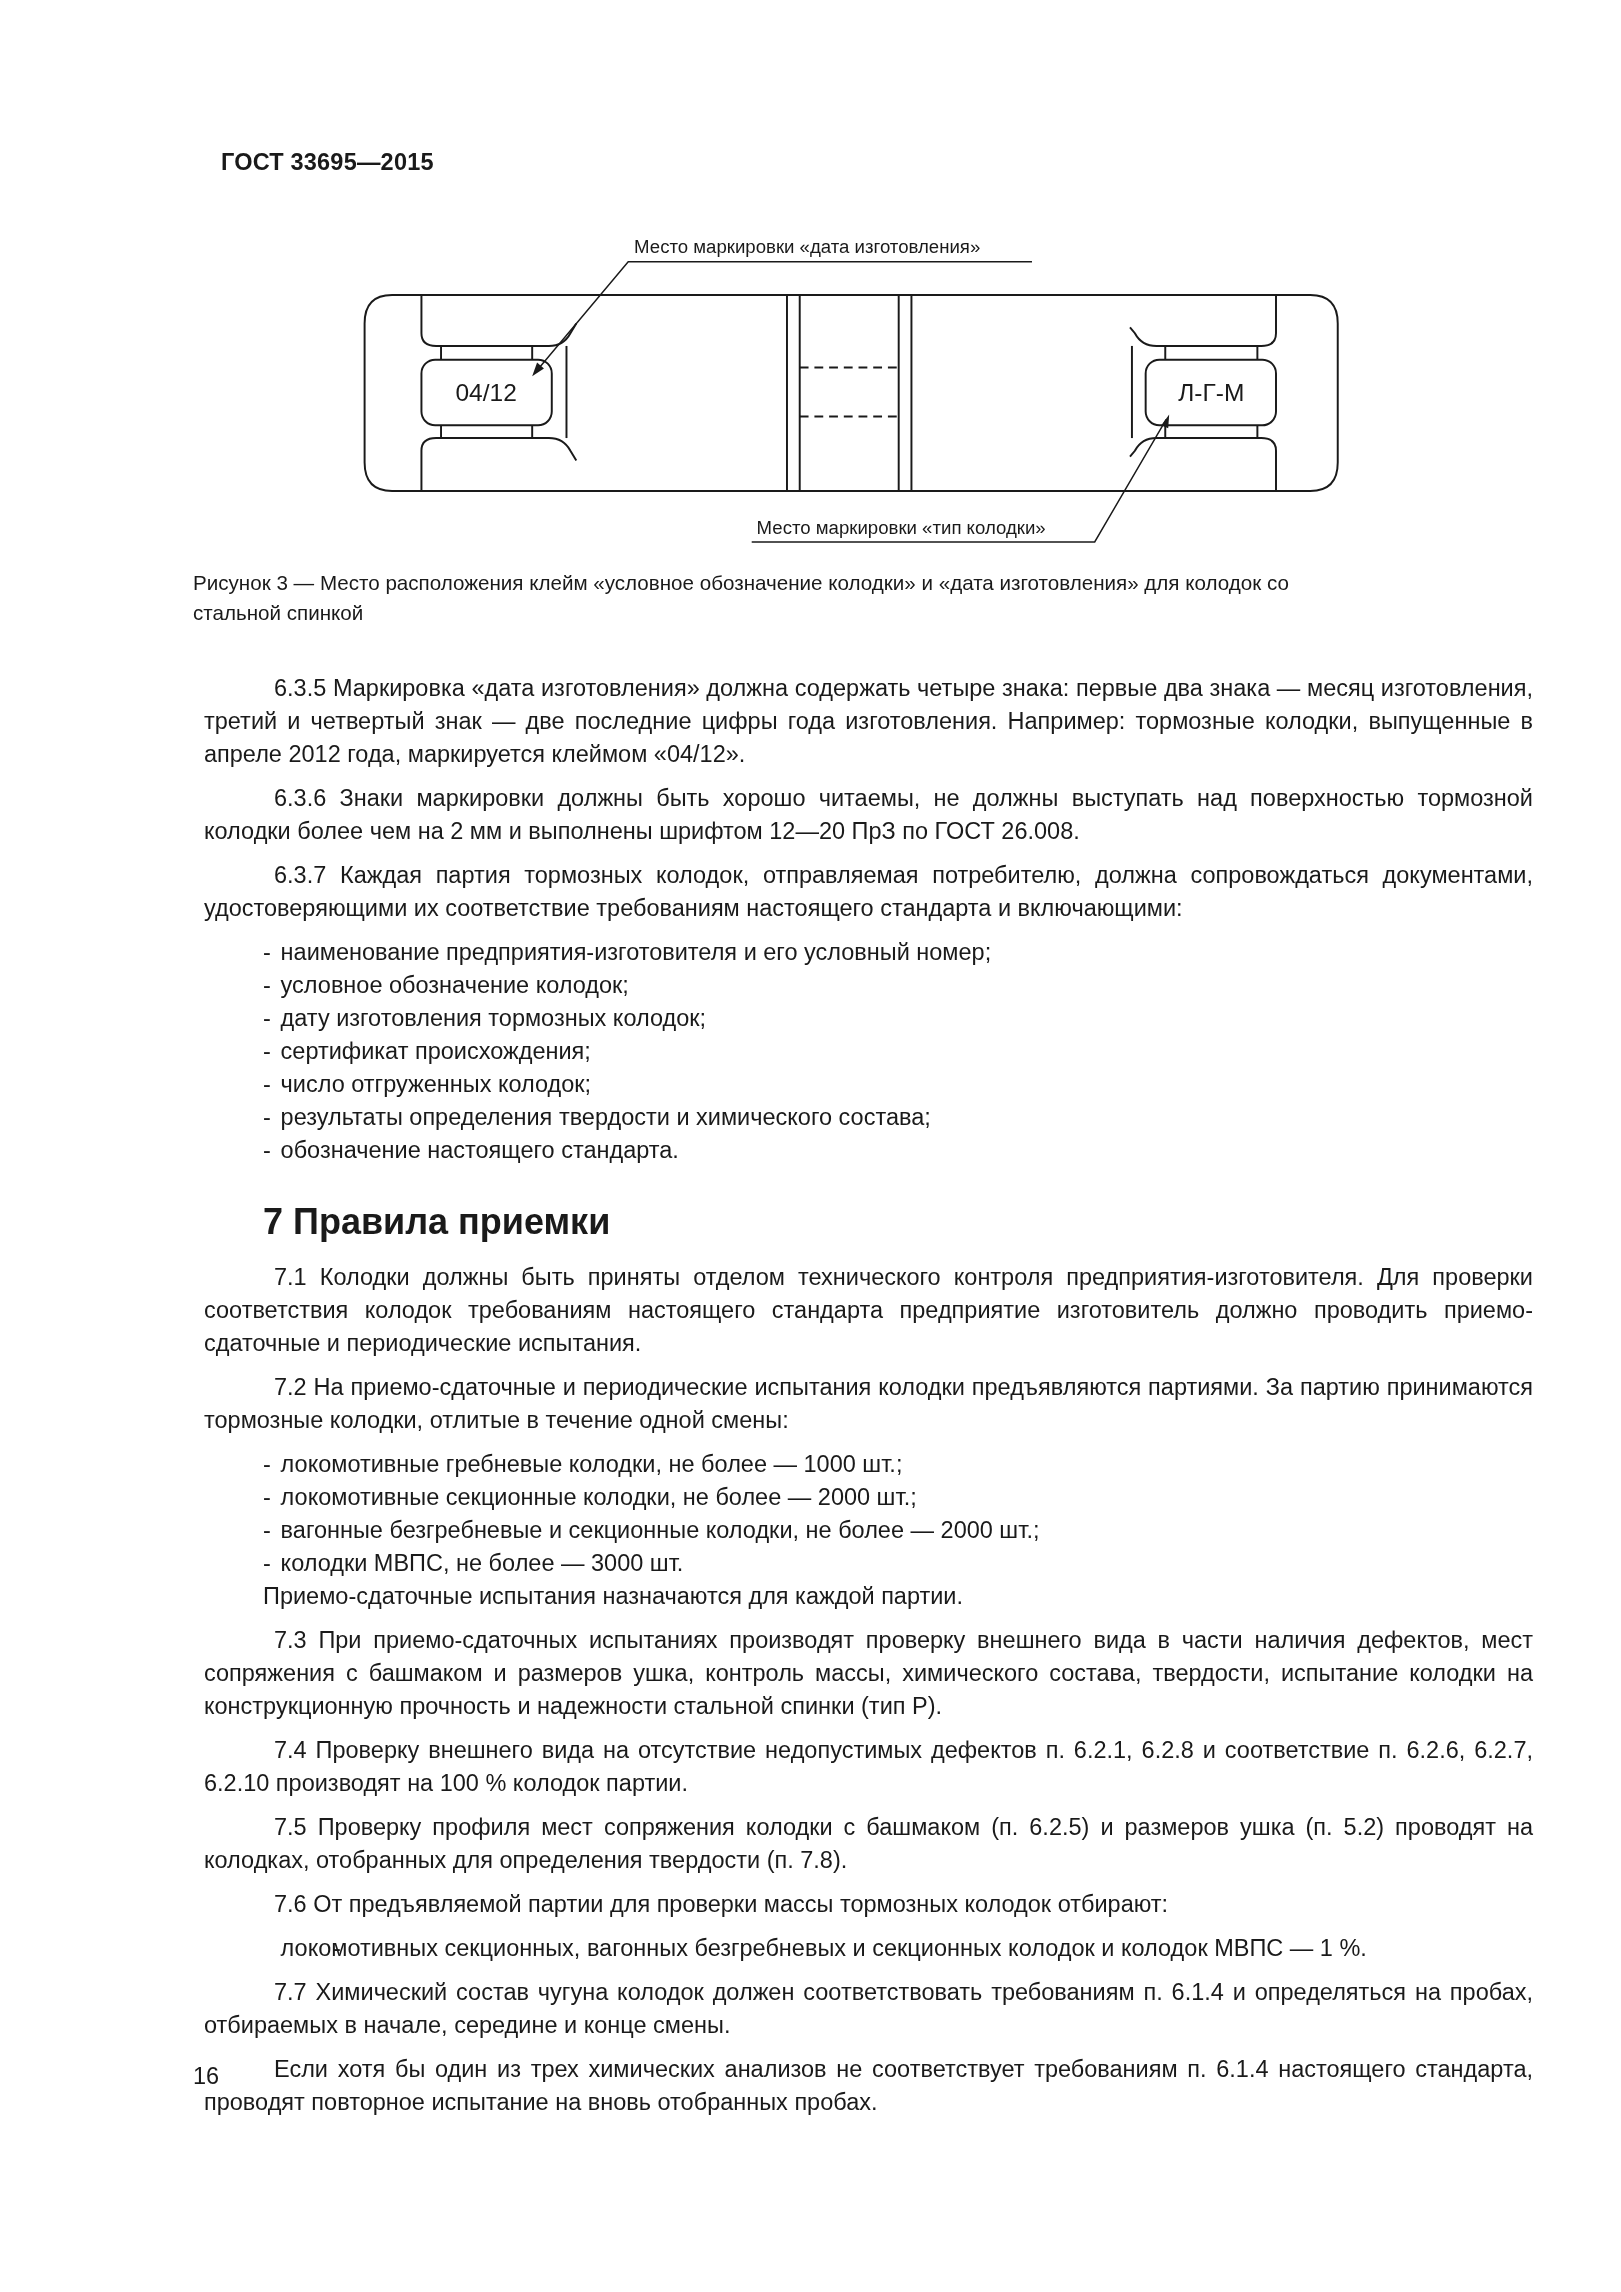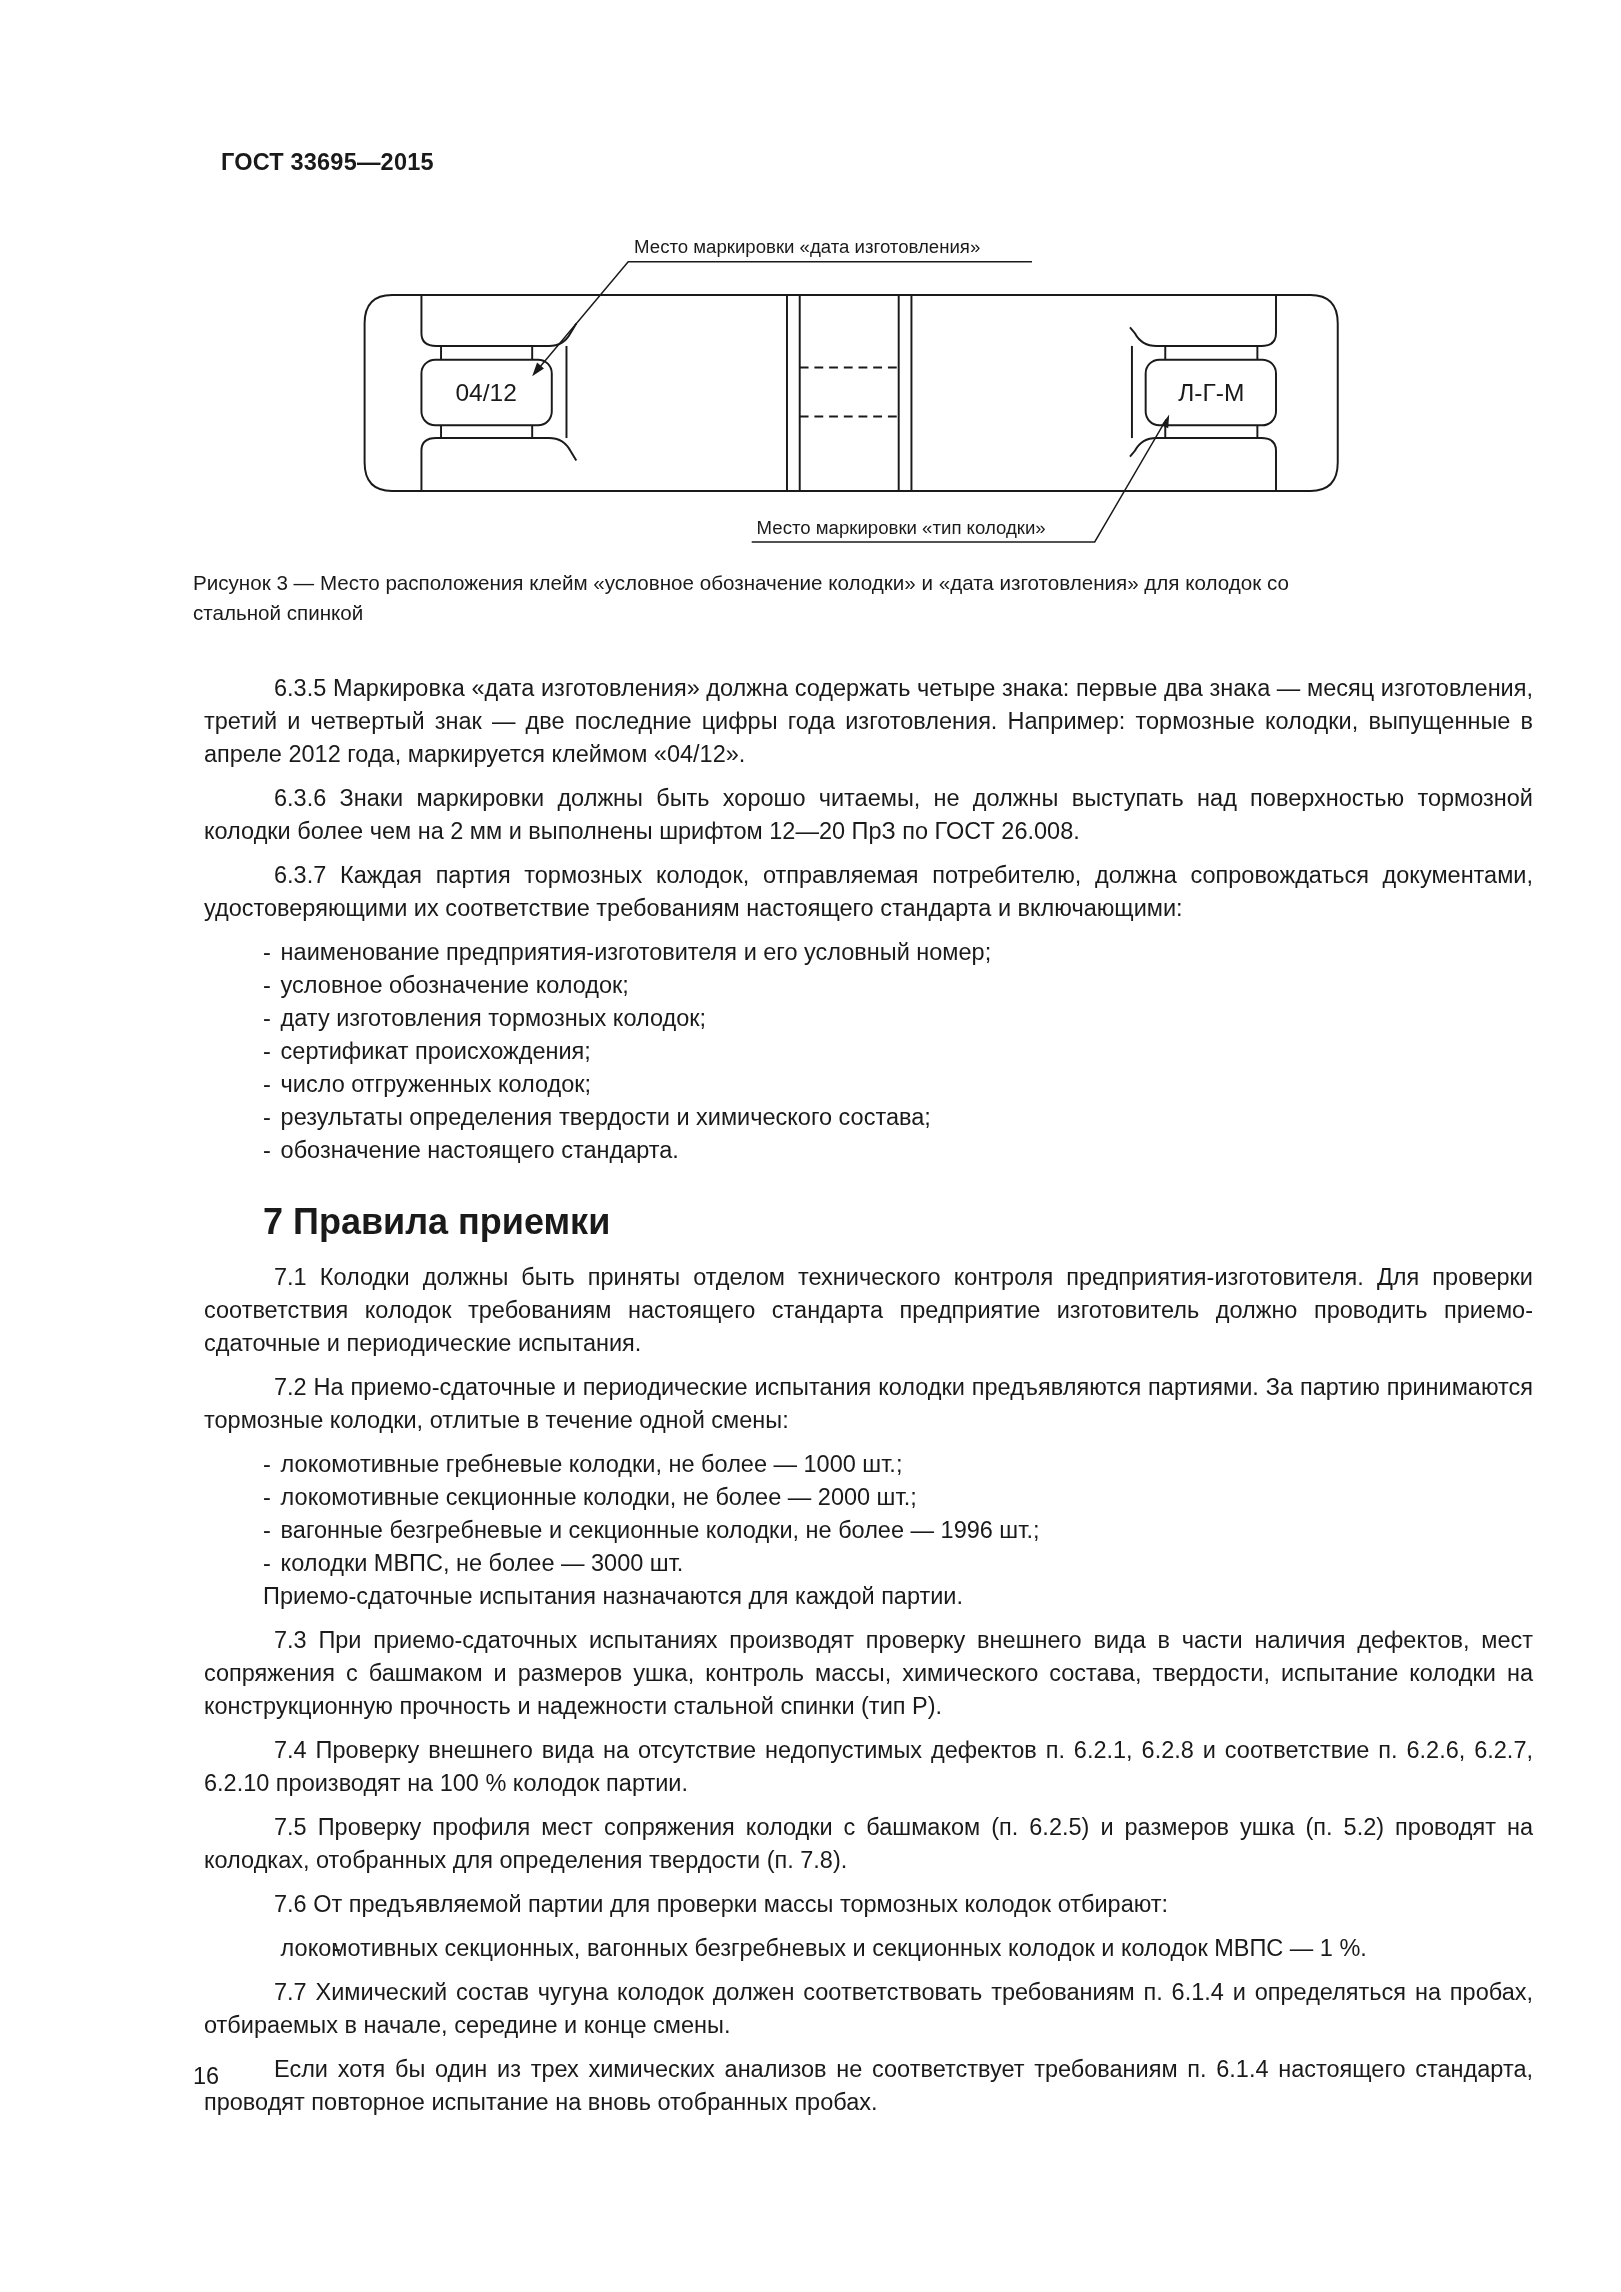--- a/index.html
+++ b/index.html
@@ -88,21 +88,21 @@
     <p class="li"><span class="dash">-</span><span>обозначение настоящего стандарта.</span></p>
   </div>
 
   <h2 class="section-title">7 Правила приемки</h2>
 
   <p class="p">7.1 Колодки должны быть приняты отделом технического контроля предприятия-изготовителя. Для проверки соответствия колодок требованиям настоящего стандарта предприятие изготовитель должно проводить приемо-сдаточные и периодические испытания.</p>
   <p class="p">7.2 На приемо-сдаточные и периодические испытания колодки предъявляются партиями. За партию принимаются тормозные колодки, отлитые в течение одной смены:</p>
   <div>
     <p class="li"><span class="dash">-</span><span>локомотивные гребневые колодки, не более — 1000 шт.;</span></p>
     <p class="li"><span class="dash">-</span><span>локомотивные секционные колодки, не более — 2000 шт.;</span></p>
-    <p class="li"><span class="dash">-</span><span>вагонные безгребневые и секционные колодки, не более — 1996 шт.;</span></p>
+    <p class="li"><span class="dash">-</span><span>вагонные безгребневые и секционные колодки, не более — 2000 шт.;</span></p>
     <p class="li"><span class="dash">-</span><span>колодки МВПС, не более — 3000 шт.</span></p>
   </div>
   <p class="plain-indent">Приемо-сдаточные испытания назначаются для каждой партии.</p>
   <p class="p">7.3 При приемо-сдаточных испытаниях производят проверку внешнего вида в части наличия дефектов, мест сопряжения с башмаком и размеров ушка, контроль массы, химического состава, твердости, испытание колодки на конструкционную прочность и надежности стальной спинки (тип Р).</p>
   <p class="p">7.4 Проверку внешнего вида на отсутствие недопустимых дефектов п. 6.2.1, 6.2.8 и соответствие п. 6.2.6, 6.2.7, 6.2.10 производят на 100 % колодок партии.</p>
   <p class="p">7.5 Проверку профиля мест сопряжения колодки с башмаком (п. 6.2.5) и размеров ушка (п. 5.2) проводят на колодках, отобранных для определения твердости (п. 7.8).</p>
   <p class="p">7.6 От предъявляемой партии для проверки массы тормозных колодок отбирают:</p>
   <div>
     <p class="li wrap"><span class="dash">-</span><span>локомотивных секционных, вагонных безгребневых и секционных колодок и колодок МВПС — 1 %.</span></p>
   </div>

